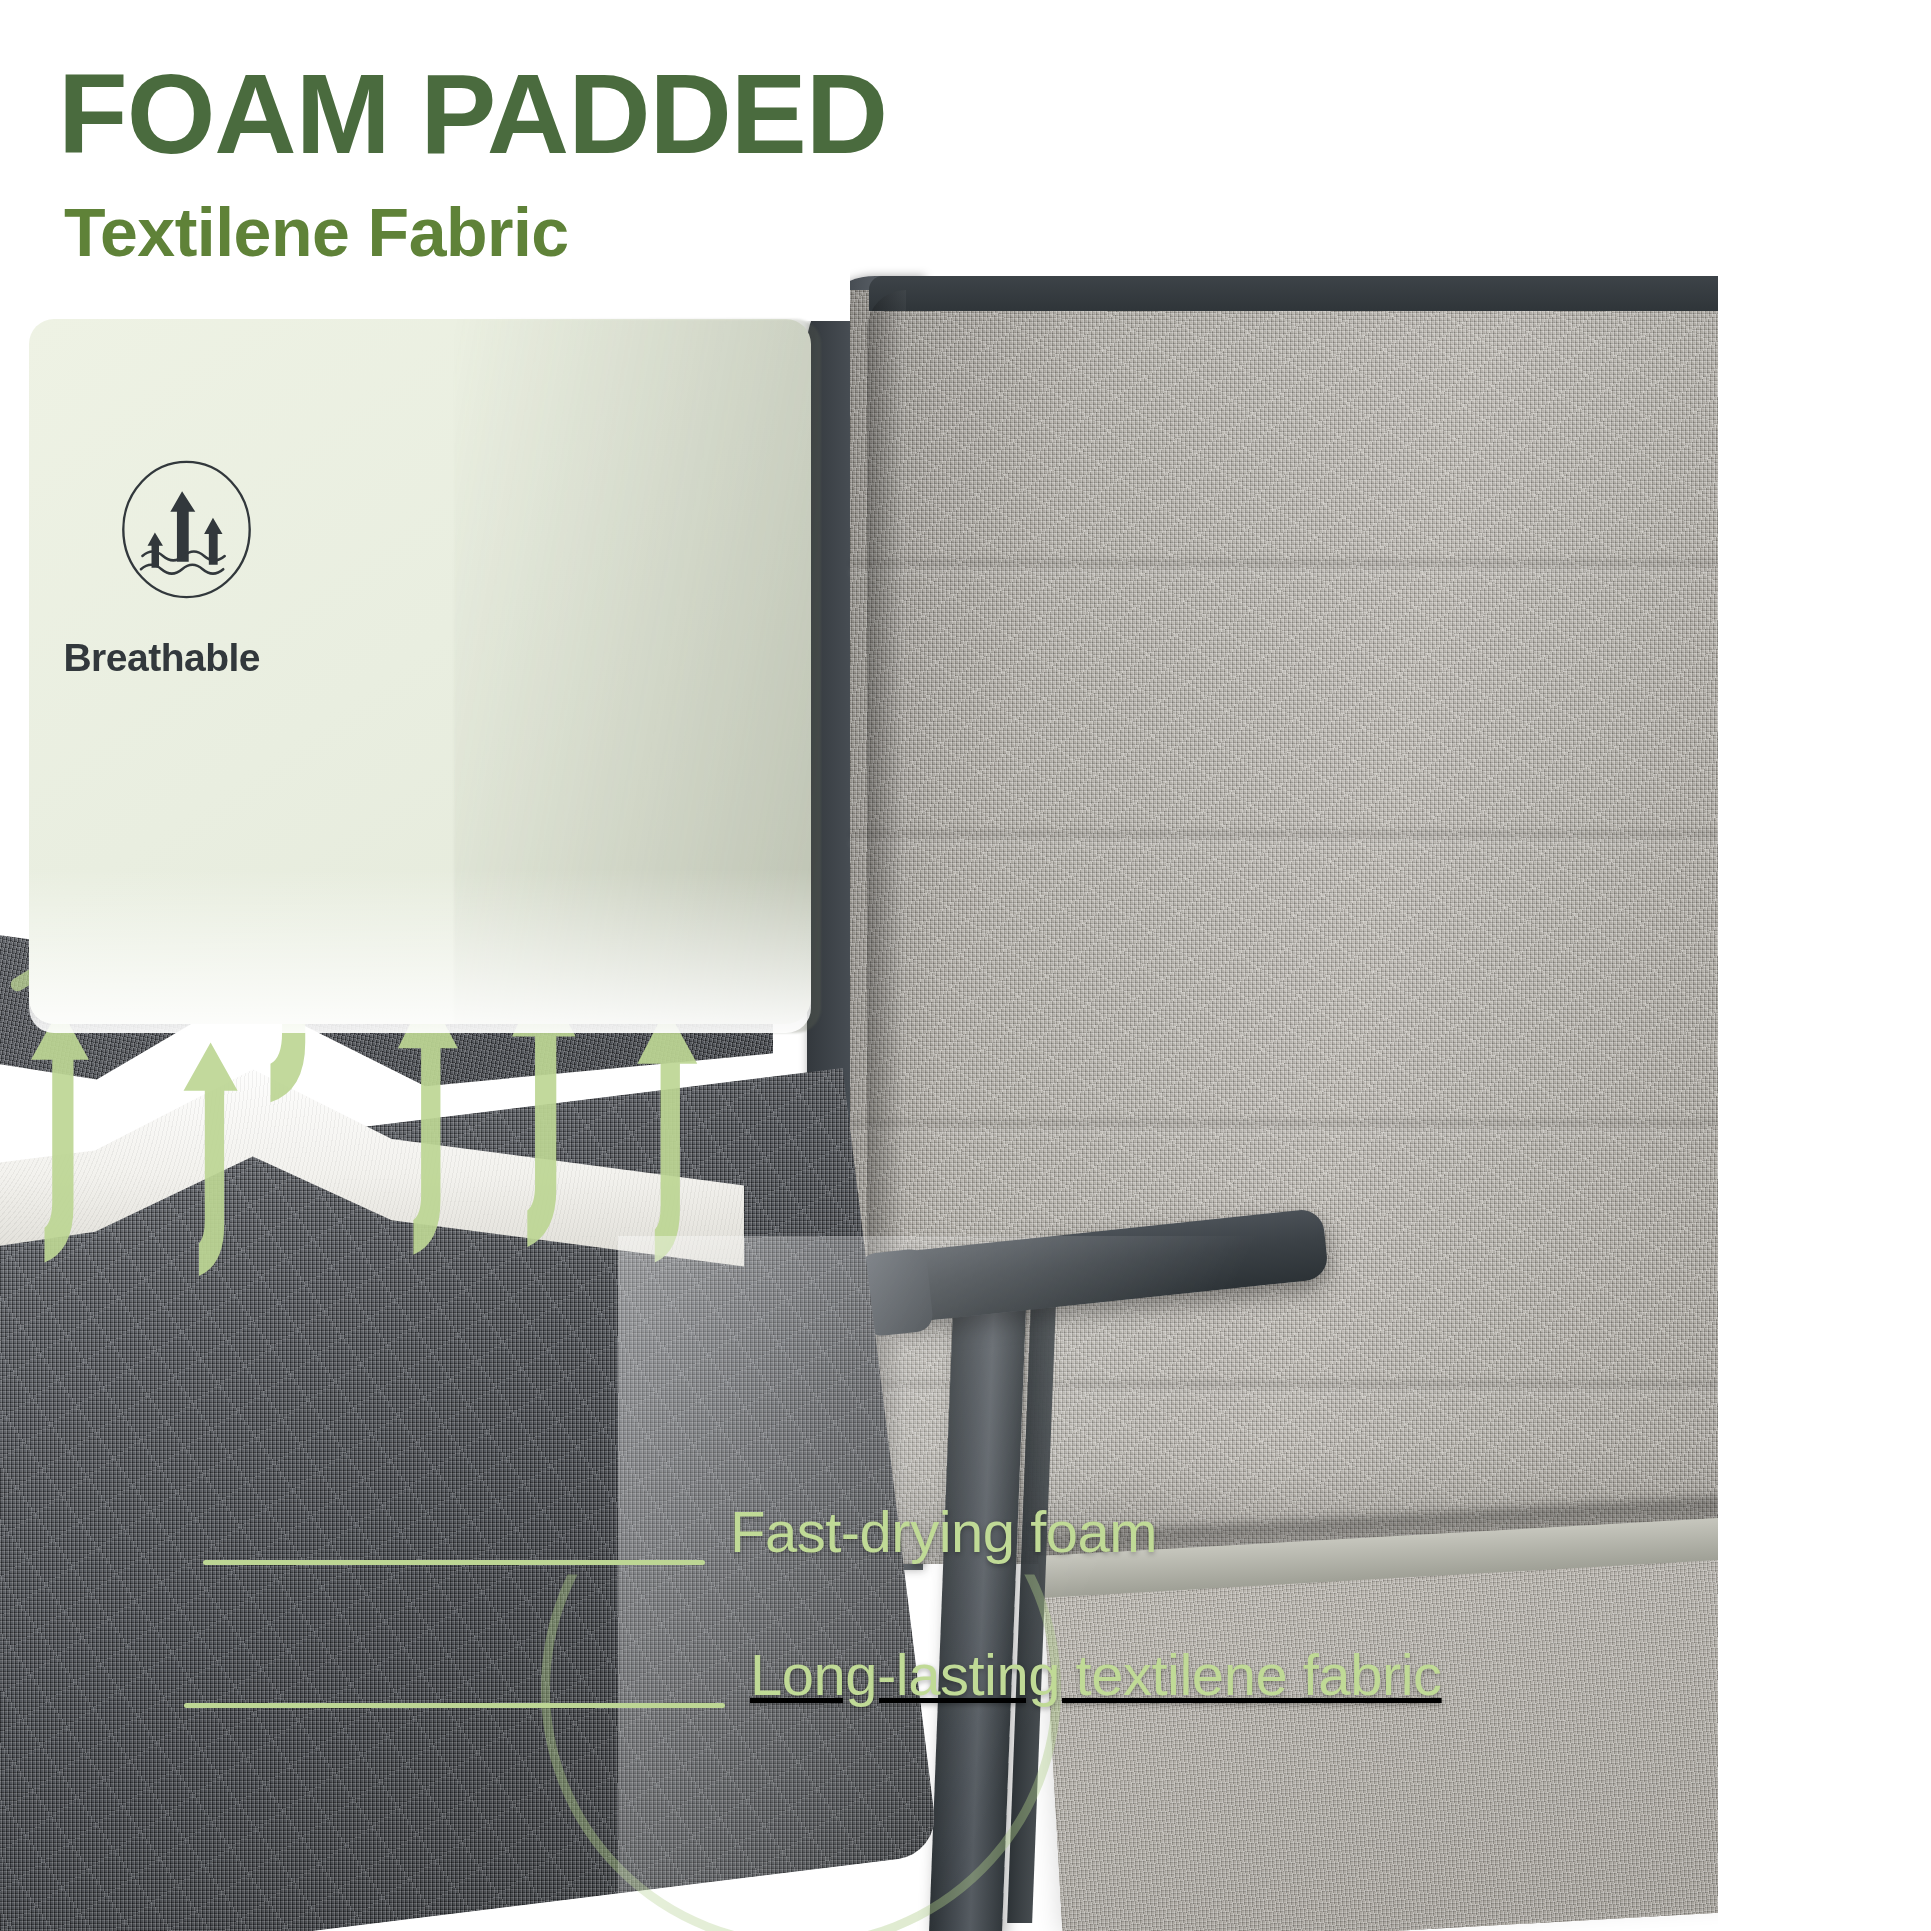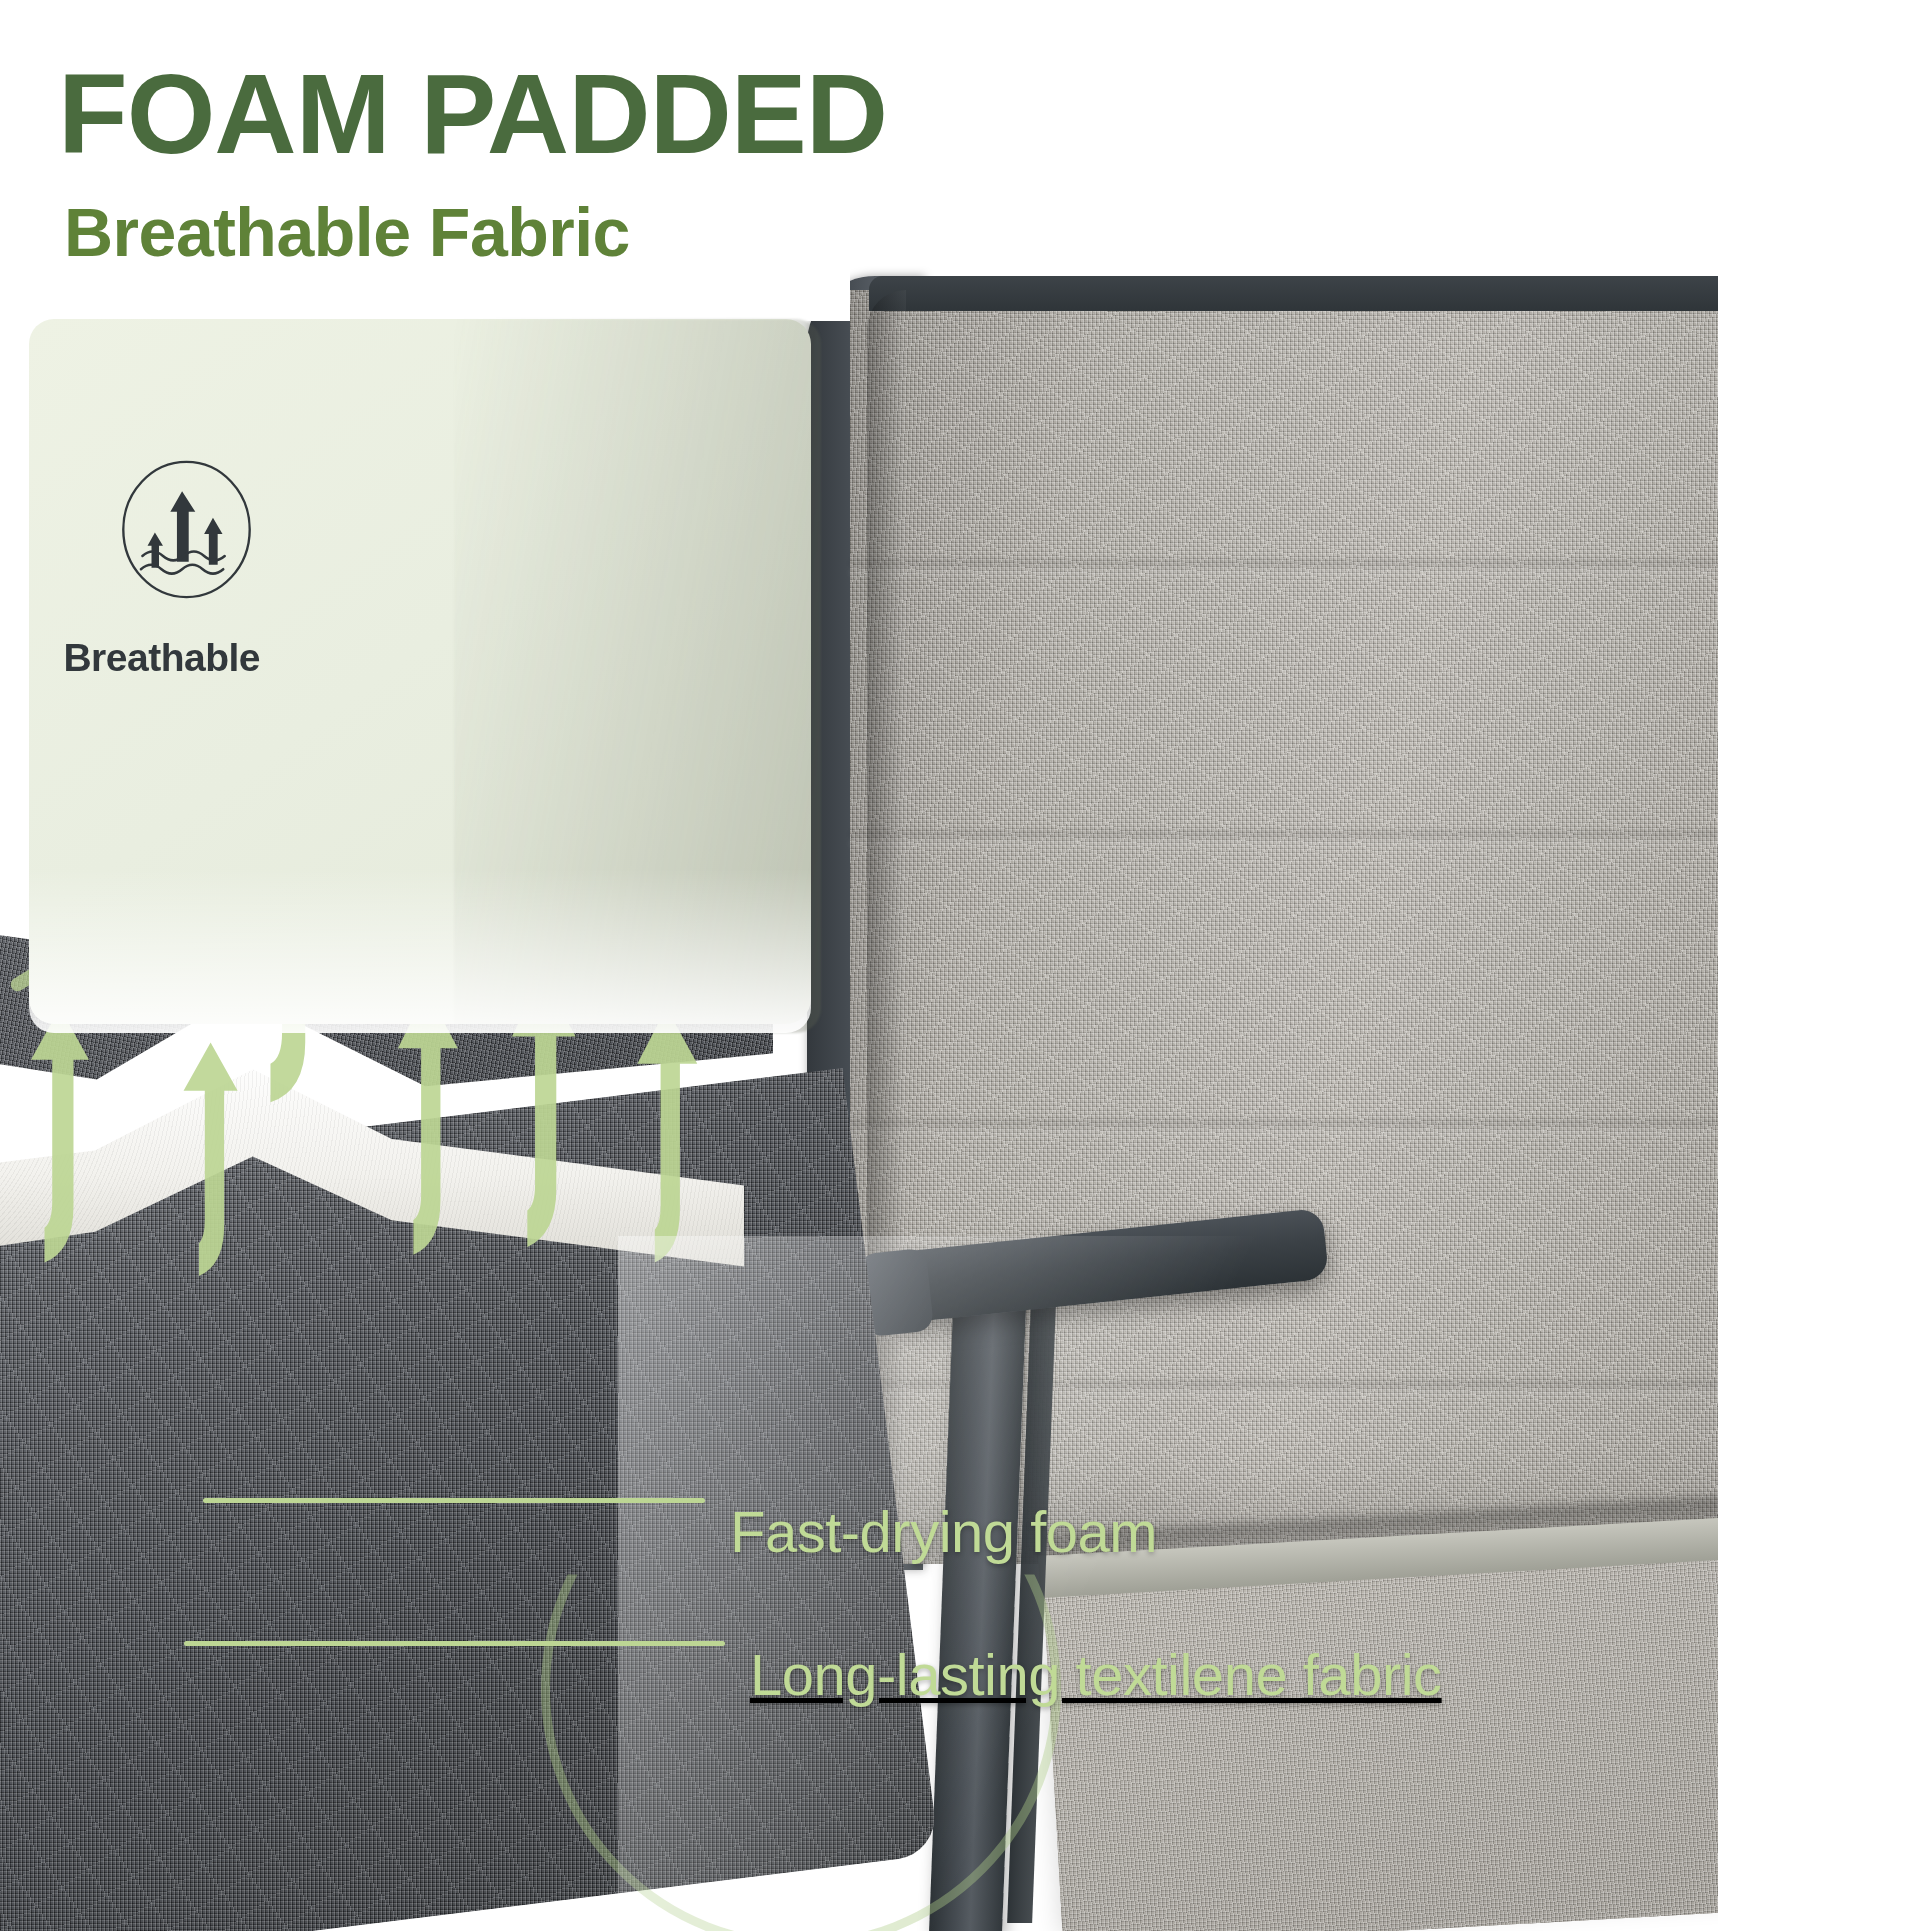--- a/index.html
+++ b/index.html
@@ -169,21 +169,21 @@
   
   .badges{position:absolute;left:106px;top:456px;display:flex;gap:131px;}
   .badge{width:154px;display:flex;flex-direction:column;align-items:flex-end;}
   .badge-circle{width:147px;height:147px;}
   .badge-label{
     margin-top:33px;font-size:39px;font-weight:700;letter-spacing:-0.5px;
     color:#32383c;white-space:nowrap;text-align:center;
   }
 
   
-  .callout{position:absolute;display:flex;align-items:flex-start;white-space:nowrap;}
+  .callout{position:absolute;display:flex;align-items:flex-end;white-space:nowrap;}
   .callout .leader{height:4.8px;background:#bdd694;border-radius:2.9px;}
   .callout .ctext{
     margin-left:25px;font-size:58px;font-weight:400;letter-spacing:-0.5px;
     color:#c0da96;text-shadow:0 1.9px 5.8px rgba(0,0,0,.30);
   }
   #callout-foam{left:203px;top:1498px;}
   #callout-foam .leader{width:502px;}
   #callout-fabric{left:184px;top:1641px;text-decoration:underline;}
   #callout-fabric .leader{width:541px;}
 
@@ -243,21 +243,21 @@
       <path d="M18 190 Q200 76 366 112" stroke="#bdd694" stroke-width="14" fill="none" opacity="0.75" stroke-linecap="round"></path>
     </svg>
 
     <div class="ring"></div>
     <div class="sheen"></div>
   </div>
 
   <div class="head-mask"></div>
 
   <div class="headline">FOAM PADDED</div>
-  <div class="subhead">Breathable Fabric</div>
+  <div class="subhead">Textilene Fabric</div>
 
   <div class="panel"></div>
   <div class="panel-shadow"></div>
   <div class="panel-fade-bottom"></div>
 
   <div class="badges">
 
     <div class="badge">
       <svg class="badge-circle" viewBox="0 0 100 100">
         <ellipse cx="50" cy="50" rx="43" ry="46" fill="none" stroke="#32383c" stroke-width="1.6"></ellipse>

